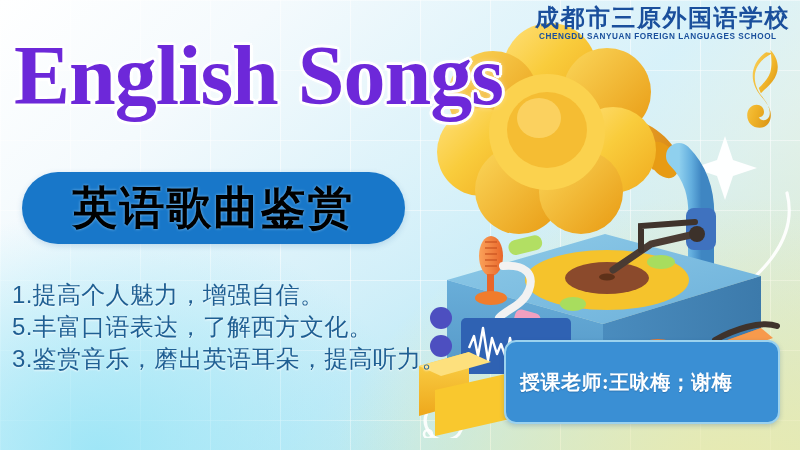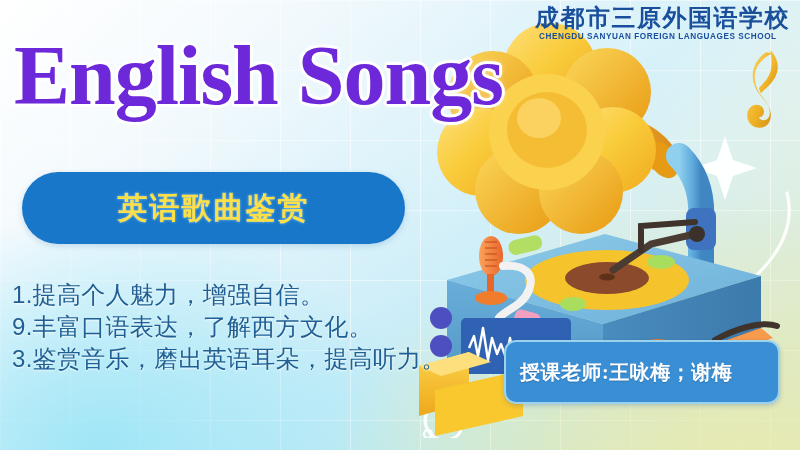--- a/index.html
+++ b/index.html
@@ -77,21 +77,21 @@
   .sub-badge{
     position:absolute; left:22px; top:172px; z-index:30;
     width:383px; height:72px;
     background:#1877c9;
     border-radius:36px;
     display:flex; align-items:center; justify-content:center;
     box-shadow:0 2px 6px rgba(20,90,160,0.18);
   }
   .sub-badge-text{
     font-family:"Liberation Serif", serif;
-    font-weight:bold; font-size:30px; color:#fde047;
+    font-weight:bold; font-size:45px; color:#000000;
     letter-spacing:2px; white-space:nowrap;
     text-shadow:0 0 3px rgba(180,225,255,0.7);
   }
 
   
   .bullets{
     position:absolute; left:12px; top:279px; z-index:30;
     display:flex; flex-direction:column; 
   }
   .bullet{
@@ -99,21 +99,21 @@
     white-space:nowrap; letter-spacing:0.3px;
     text-shadow:0 1px 2px rgba(255,255,255,0.85);
   }
 
   
   .illus{ position:absolute; left:395px; top:18px; width:405px; height:420px; z-index:10; }
 
   
   .teacher-box{
     position:absolute; left:504px; top:340px; z-index:35;
-    width:276px; height:64px;
+    width:276px; height:84px;
     background:#3a8fd4;
     border:2px solid #9bd2ee;
     border-radius:12px;
     display:flex; flex-direction:column;
     align-items:flex-start; justify-content:center;
     padding:0 14px; gap:3px;
     box-shadow:0 2px 5px rgba(20,70,130,0.22);
   }
   .teacher-line{
     font-family:"Liberation Serif", serif;
@@ -270,19 +270,19 @@
 </div>
 
 <div class="main-title">English Songs</div>
 
 <div class="sub-badge">
   <span class="sub-badge-text">英语歌曲鉴赏</span>
 </div>
 
 <div class="bullets">
   <div class="bullet">1.提高个人魅力，增强自信。</div>
-  <div class="bullet">9.丰富口语表达，了解西方文化。</div>
+  <div class="bullet">5.丰富口语表达，了解西方文化。</div>
   <div class="bullet">3.鉴赏音乐，磨出英语耳朵，提高听力。</div>
 </div>
 
 <div class="teacher-box">
   <div class="teacher-line">授课老师:王咏梅；谢梅</div>
 </div>
 
 </body></html>

